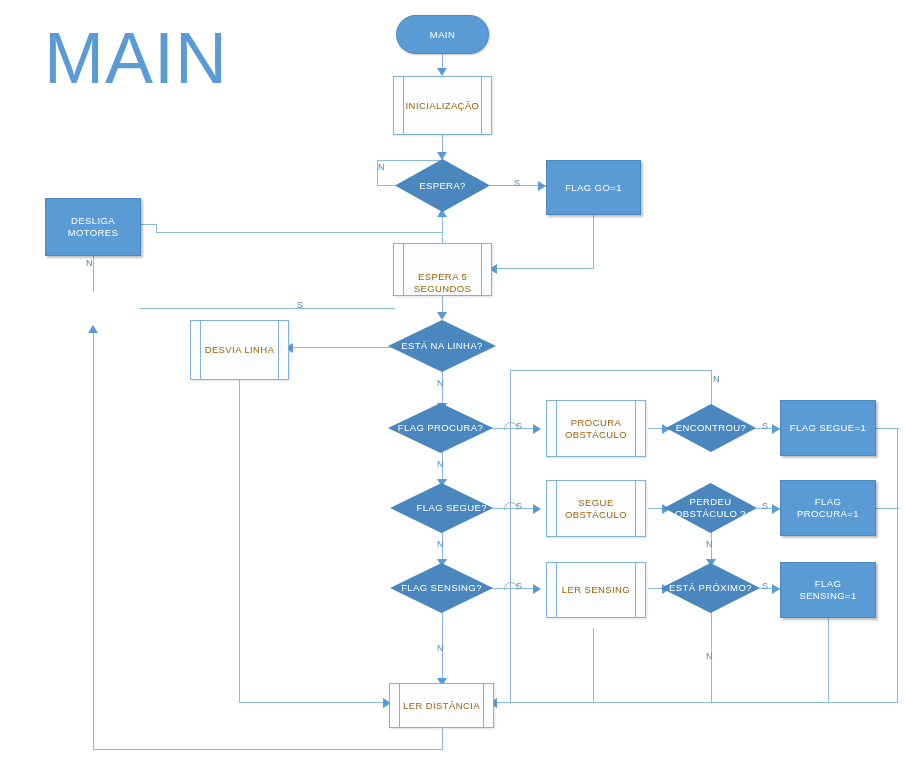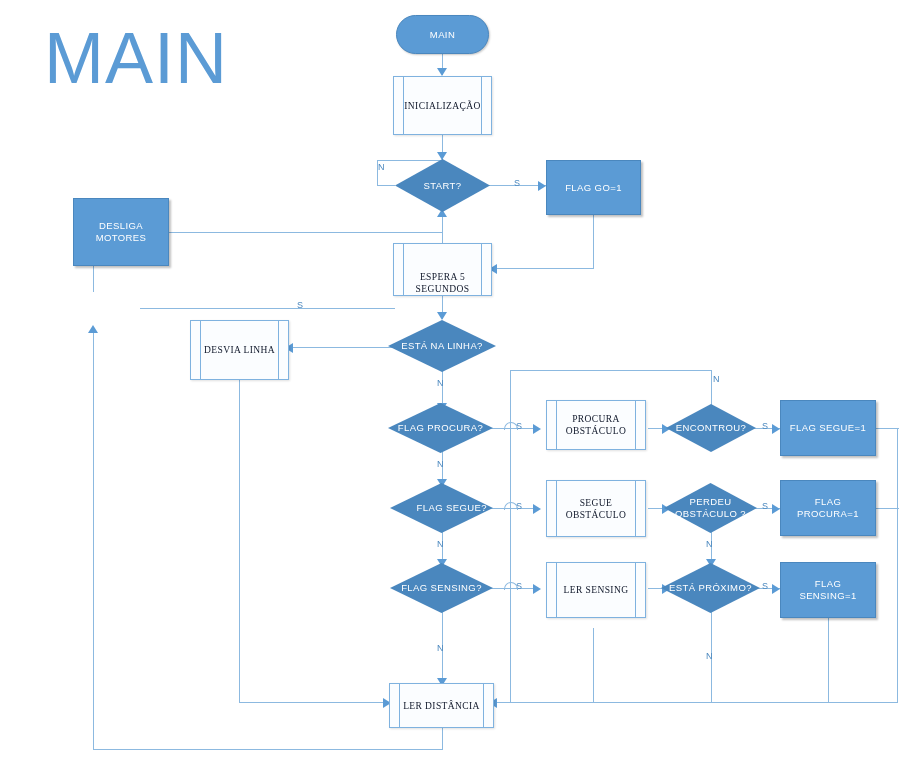--- a/index.html
+++ b/index.html
@@ -25,23 +25,22 @@
     background:#5B9BD5; border:1px solid #4A87BE; border-radius:22px;
     color:#ffffff; box-shadow:1px 1px 2px rgba(0,0,0,.22);
   }
   
   .process{
     background:#5B9BD5; border:1px solid #4A87BE;
     color:#ffffff; box-shadow:1.5px 1.5px 2px rgba(0,0,0,.25);
   }
   
   .predef{
-    background:#FBFDFF; border:1px solid #7FB2DF; color:#0f172a;
+    background:#FBFDFF; border:1px solid #7FB2DF; color:#a16207;
     box-shadow:1px 1px 2px rgba(0,0,0,.12);
-    font-family:Liberation Serif, serif;
   }
   .predef::before,.predef::after{
     content:""; position:absolute; top:0; bottom:0; width:0;
     border-left:1px solid #7FB2DF;
   }
   .predef::before{left:9px;}
   .predef::after{right:9px;}
 
   
   .decision{background:transparent;border:0;color:#ffffff;}
@@ -207,51 +206,51 @@
   <div class="node terminator" style="left:396px;top:15px;width:93px;height:39px;">
     <span class="lbl">MAIN</span>
   </div>
 
   <div class="node predef" style="left:393px;top:76px;width:99px;height:59px;">
     <span class="lbl">INICIALIZAÇÃO</span>
   </div>
 
   <div class="node decision" style="left:395px;top:159px;width:95px;height:53px;">
     <span class="dia"></span>
-    <span class="lbl">START?</span>
+    <span class="lbl">ESPERA?</span>
   </div>
 
   <div class="node process" style="left:546px;top:160px;width:95px;height:55px;">
     <span class="lbl">FLAG GO=1</span>
   </div>
 
   <div class="node predef" style="left:393px;top:243px;width:99px;height:53px;align-items:flex-end;">
     <span class="lbl">ESPERA 5 SEGUNDOS</span>
   </div>
 
-  <div class="node process" style="left:45px;top:198px;width:96px;height:68px;margin-left:28px;">
+  <div class="node process" style="left:45px;top:198px;width:96px;height:58px;">
     <span class="lbl">DESLIGA MOTORES</span>
   </div>
 
 
   <div class="node decision" style="left:388px;top:320px;width:108px;height:52px;">
     <span class="dia"></span>
     <span class="lbl">ESTÁ NA LINHA?</span>
   </div>
 
   <div class="node predef" style="left:190px;top:320px;width:99px;height:60px;">
     <span class="lbl">DESVIA LINHA</span>
   </div>
 
   <div class="node decision" style="left:388px;top:403px;width:105px;height:50px;">
     <span class="dia"></span>
     <span class="lbl">FLAG PROCURA?</span>
   </div>
 
-  <div class="node predef" style="left:546px;top:400px;width:100px;height:50px;">
+  <div class="node predef" style="left:546px;top:400px;width:100px;height:57px;">
     <span class="lbl">PROCURA OBSTÁCULO</span>
   </div>
 
   <div class="node decision" style="left:666px;top:404px;width:90px;height:48px;">
     <span class="dia"></span>
     <span class="lbl">ENCONTROU?</span>
   </div>
 
   <div class="node process" style="left:780px;top:400px;width:96px;height:56px;">
     <span class="lbl">FLAG SEGUE=1</span>

